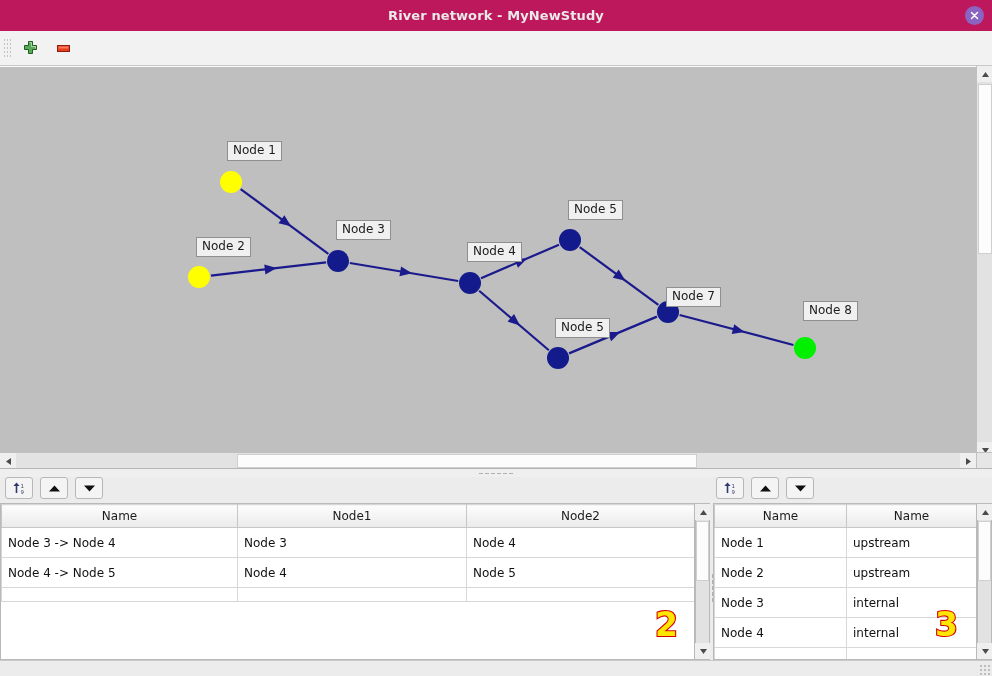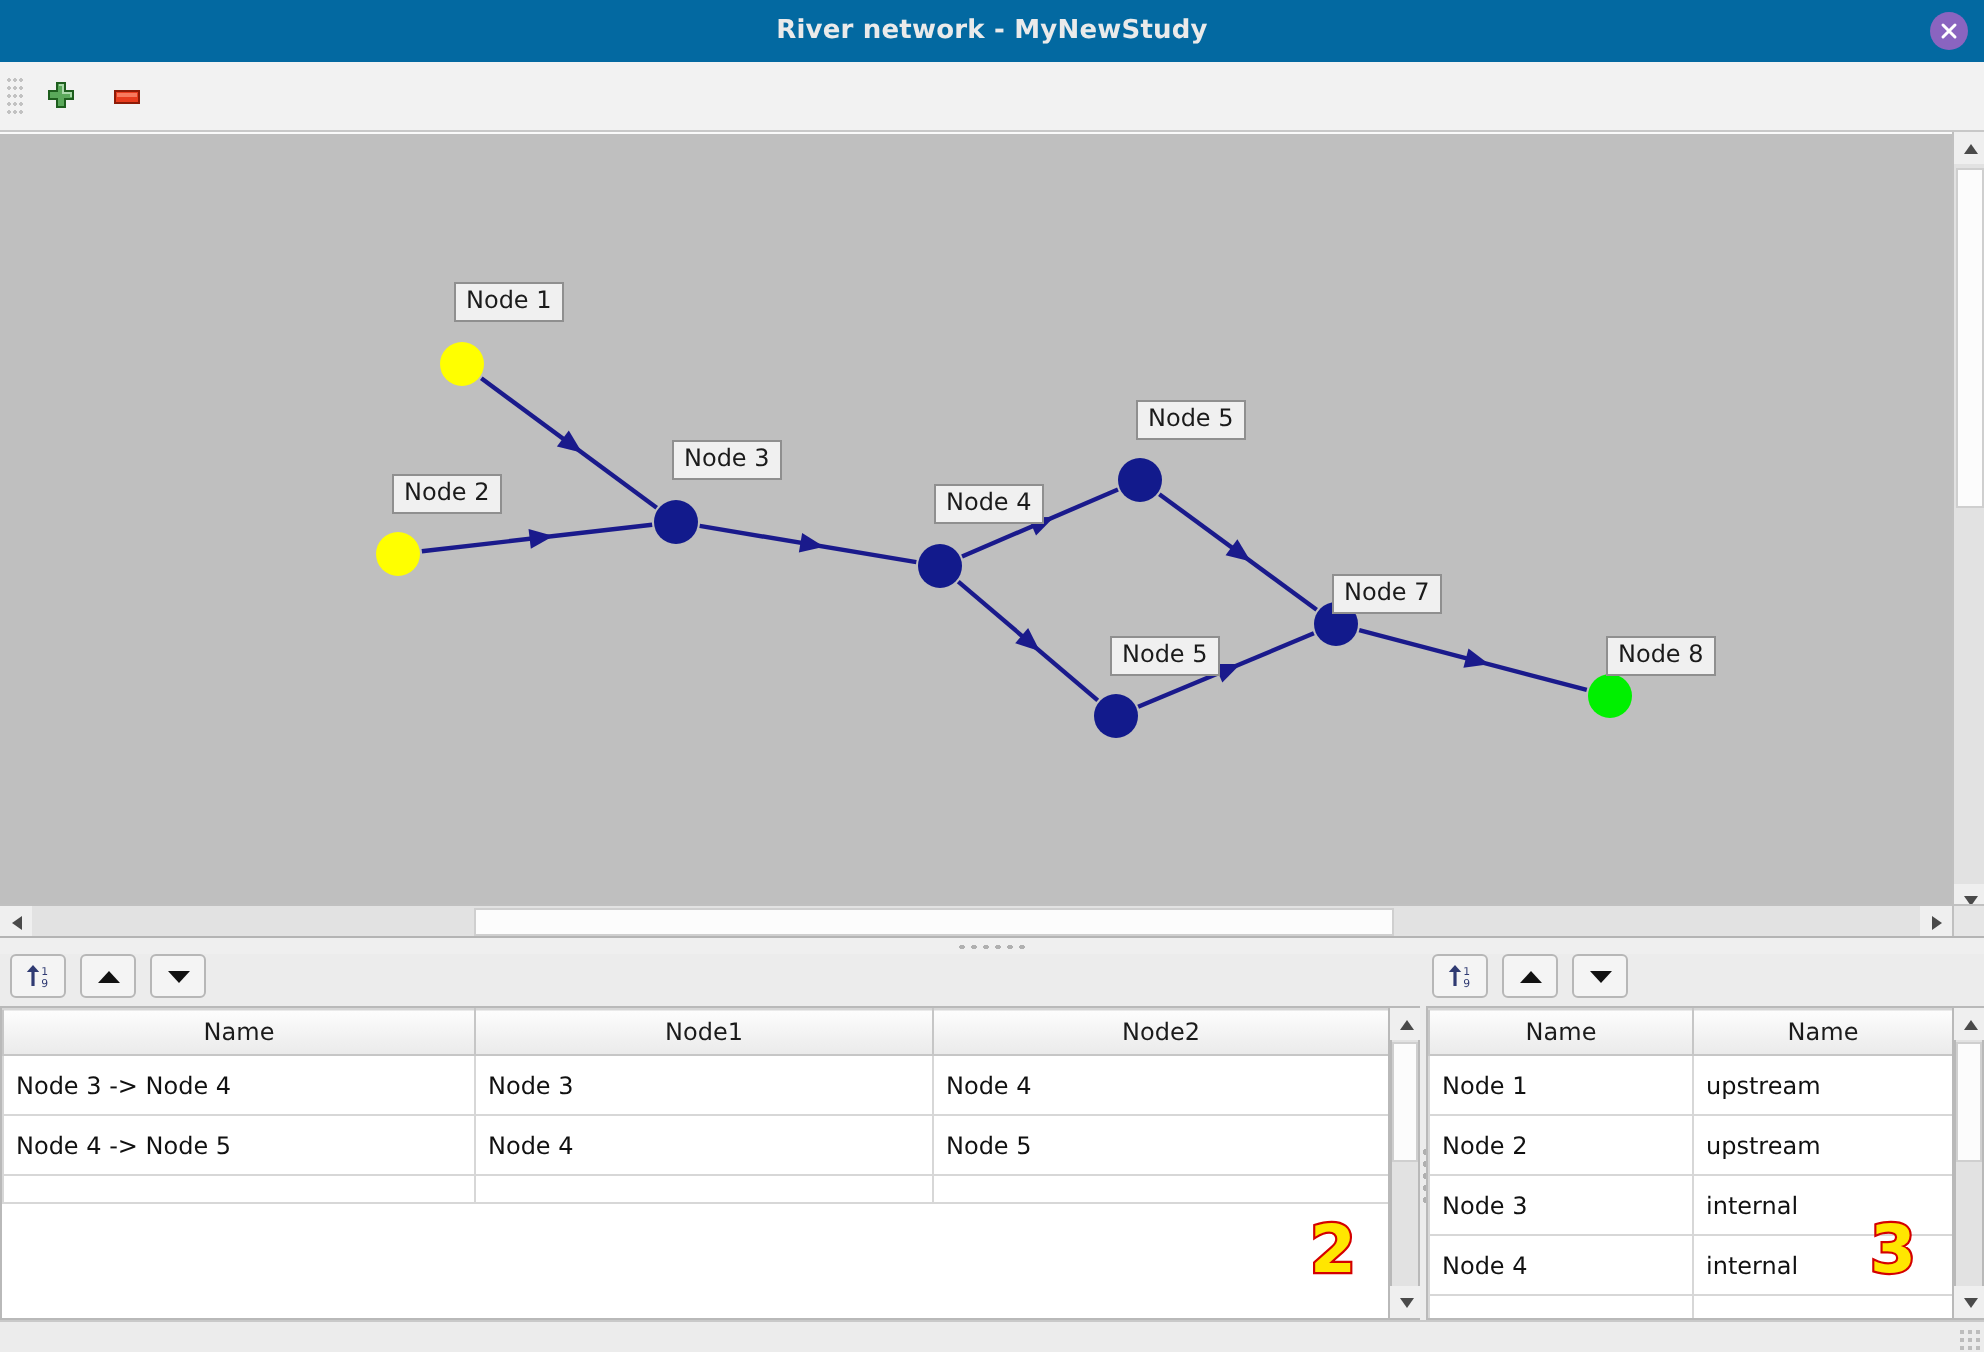--- a/index.html
+++ b/index.html
@@ -6,21 +6,21 @@
   html, body {
     width: 992px; height: 676px;
     font-family: "DejaVu Sans", "Liberation Sans", sans-serif;
     background: #ececec; overflow: hidden;
   }
   .window { position: relative; width: 992px; height: 676px; background: #ececec; }
 
   
   .titlebar {
     position: absolute; left: 0; top: 0; width: 992px; height: 31px;
-    background: #0369a1; color: #e8e8e8;
+    background: #be185d; color: #e8e8e8;
     display: flex; align-items: center; justify-content: center;
   }
   .titlebar-text { font-size: 13px; font-weight: bold; letter-spacing: .1px; color: #eaeaea; }
   .close-btn {
     position: absolute; right: 8px; top: 6px; width: 19px; height: 19px;
     border-radius: 50%; background: #8a64c0;
     display: flex; align-items: center; justify-content: center; cursor: pointer;
   }
   .close-btn svg { display: block; }
 
@@ -182,21 +182,21 @@
         </g>
     </svg>
     <div id="label-layer">
         <div class="nlabel" style="left: 227px; top: 74px;">Node 1</div>
         <div class="nlabel" style="left: 196px; top: 170px;">Node 2</div>
         <div class="nlabel" style="left: 336px; top: 153px;">Node 3</div>
         <div class="nlabel" style="left: 467px; top: 175px;">Node 4</div>
         <div class="nlabel" style="left: 568px; top: 133px;">Node 5</div>
         <div class="nlabel" style="left: 555px; top: 251px;">Node 5</div>
         <div class="nlabel" style="left: 666px; top: 220px;">Node 7</div>
-        <div class="nlabel" style="left: 803px; top: 251px;">Node 8</div>
+        <div class="nlabel" style="left: 803px; top: 234px;">Node 8</div>
       </div>
 
   </div>
 
   <div class="vscroll">
     <div class="sb-arrow" style="top:0; left:0;">
       <svg width="9" height="7" viewBox="0 0 9 7">
           <path d="M4.5 1 L8 6 L1 6 z" fill="#4a4a4a"></path>
         </svg>
     </div>

